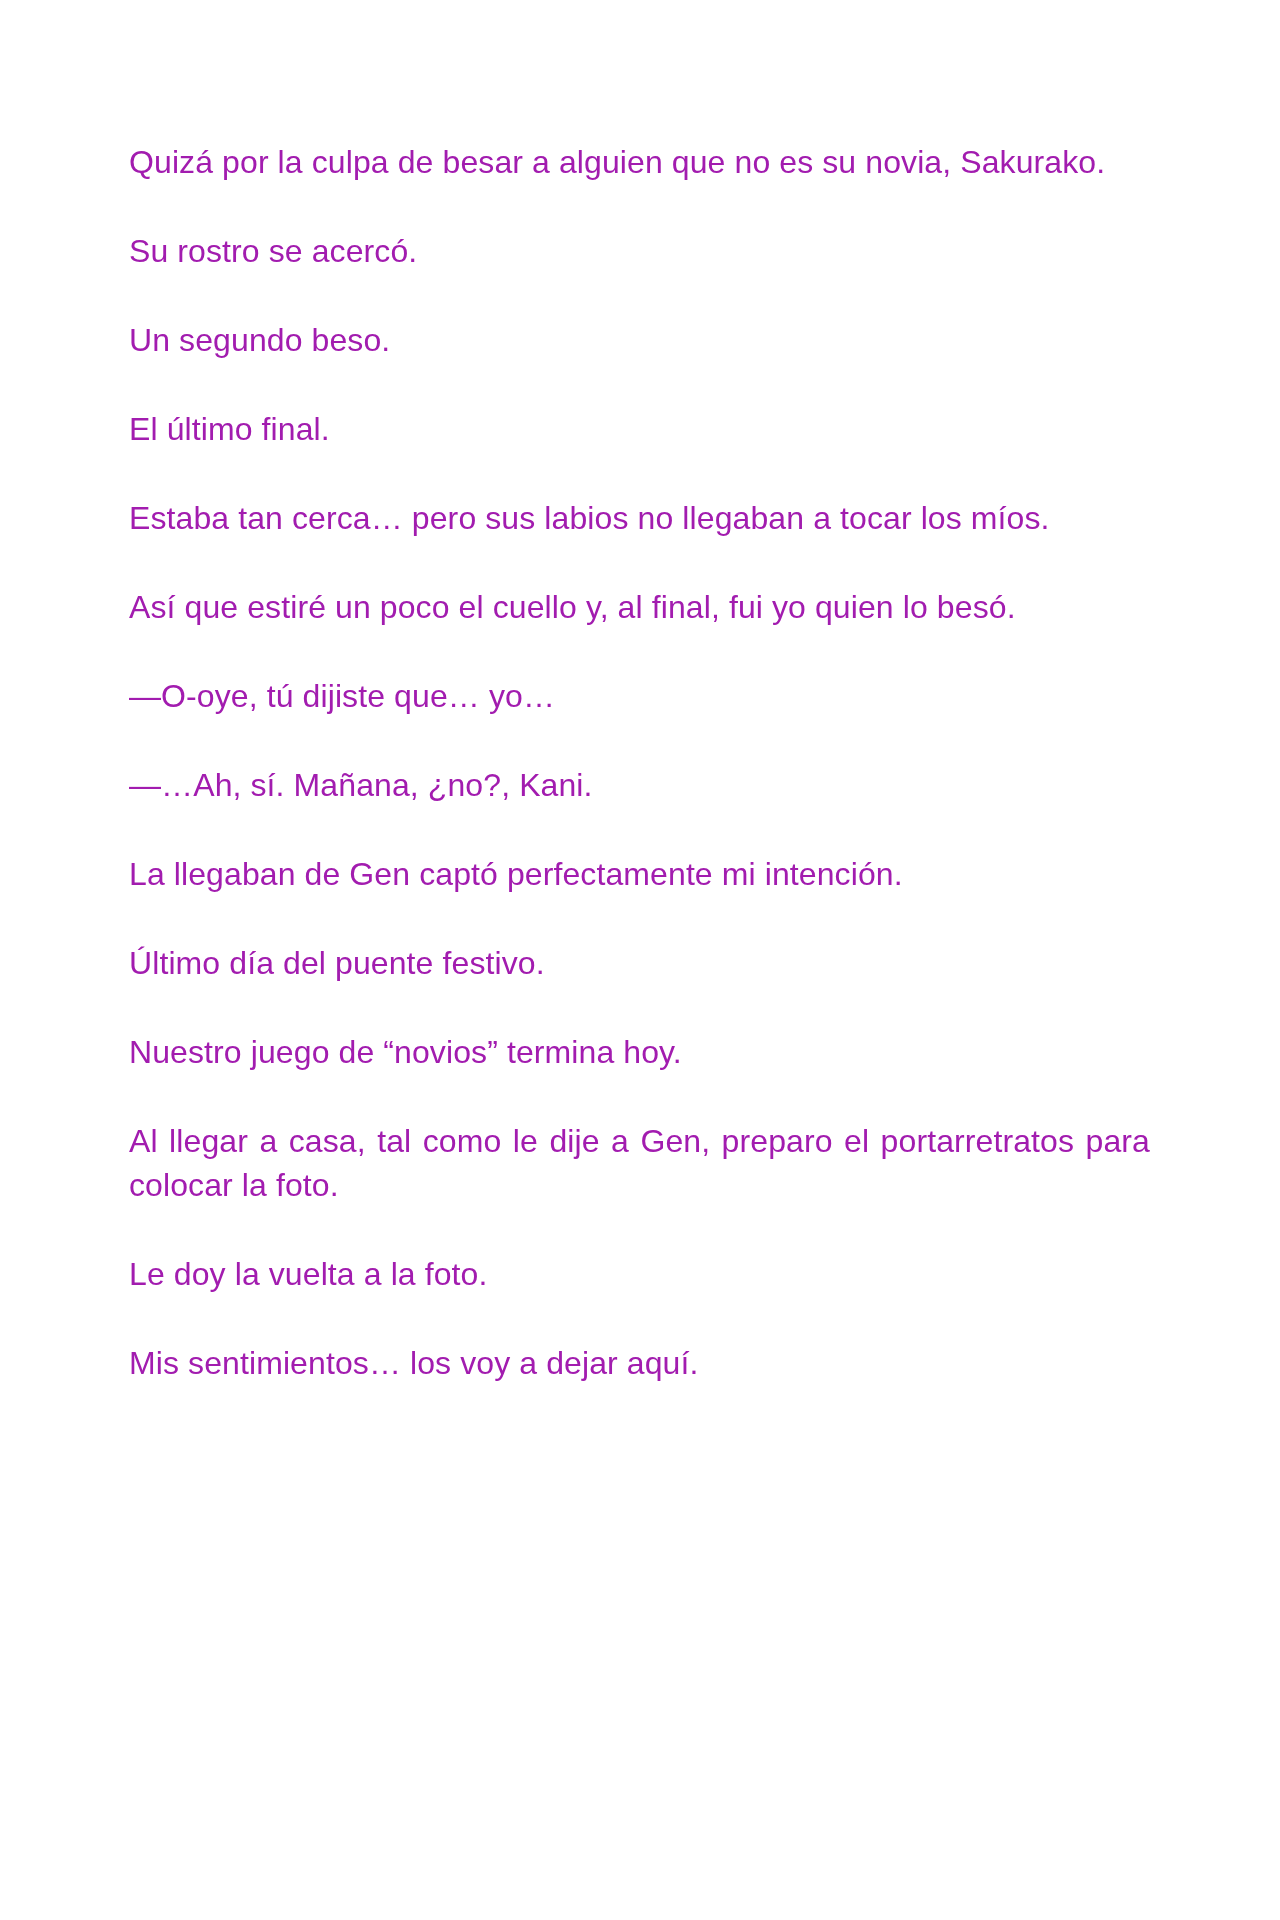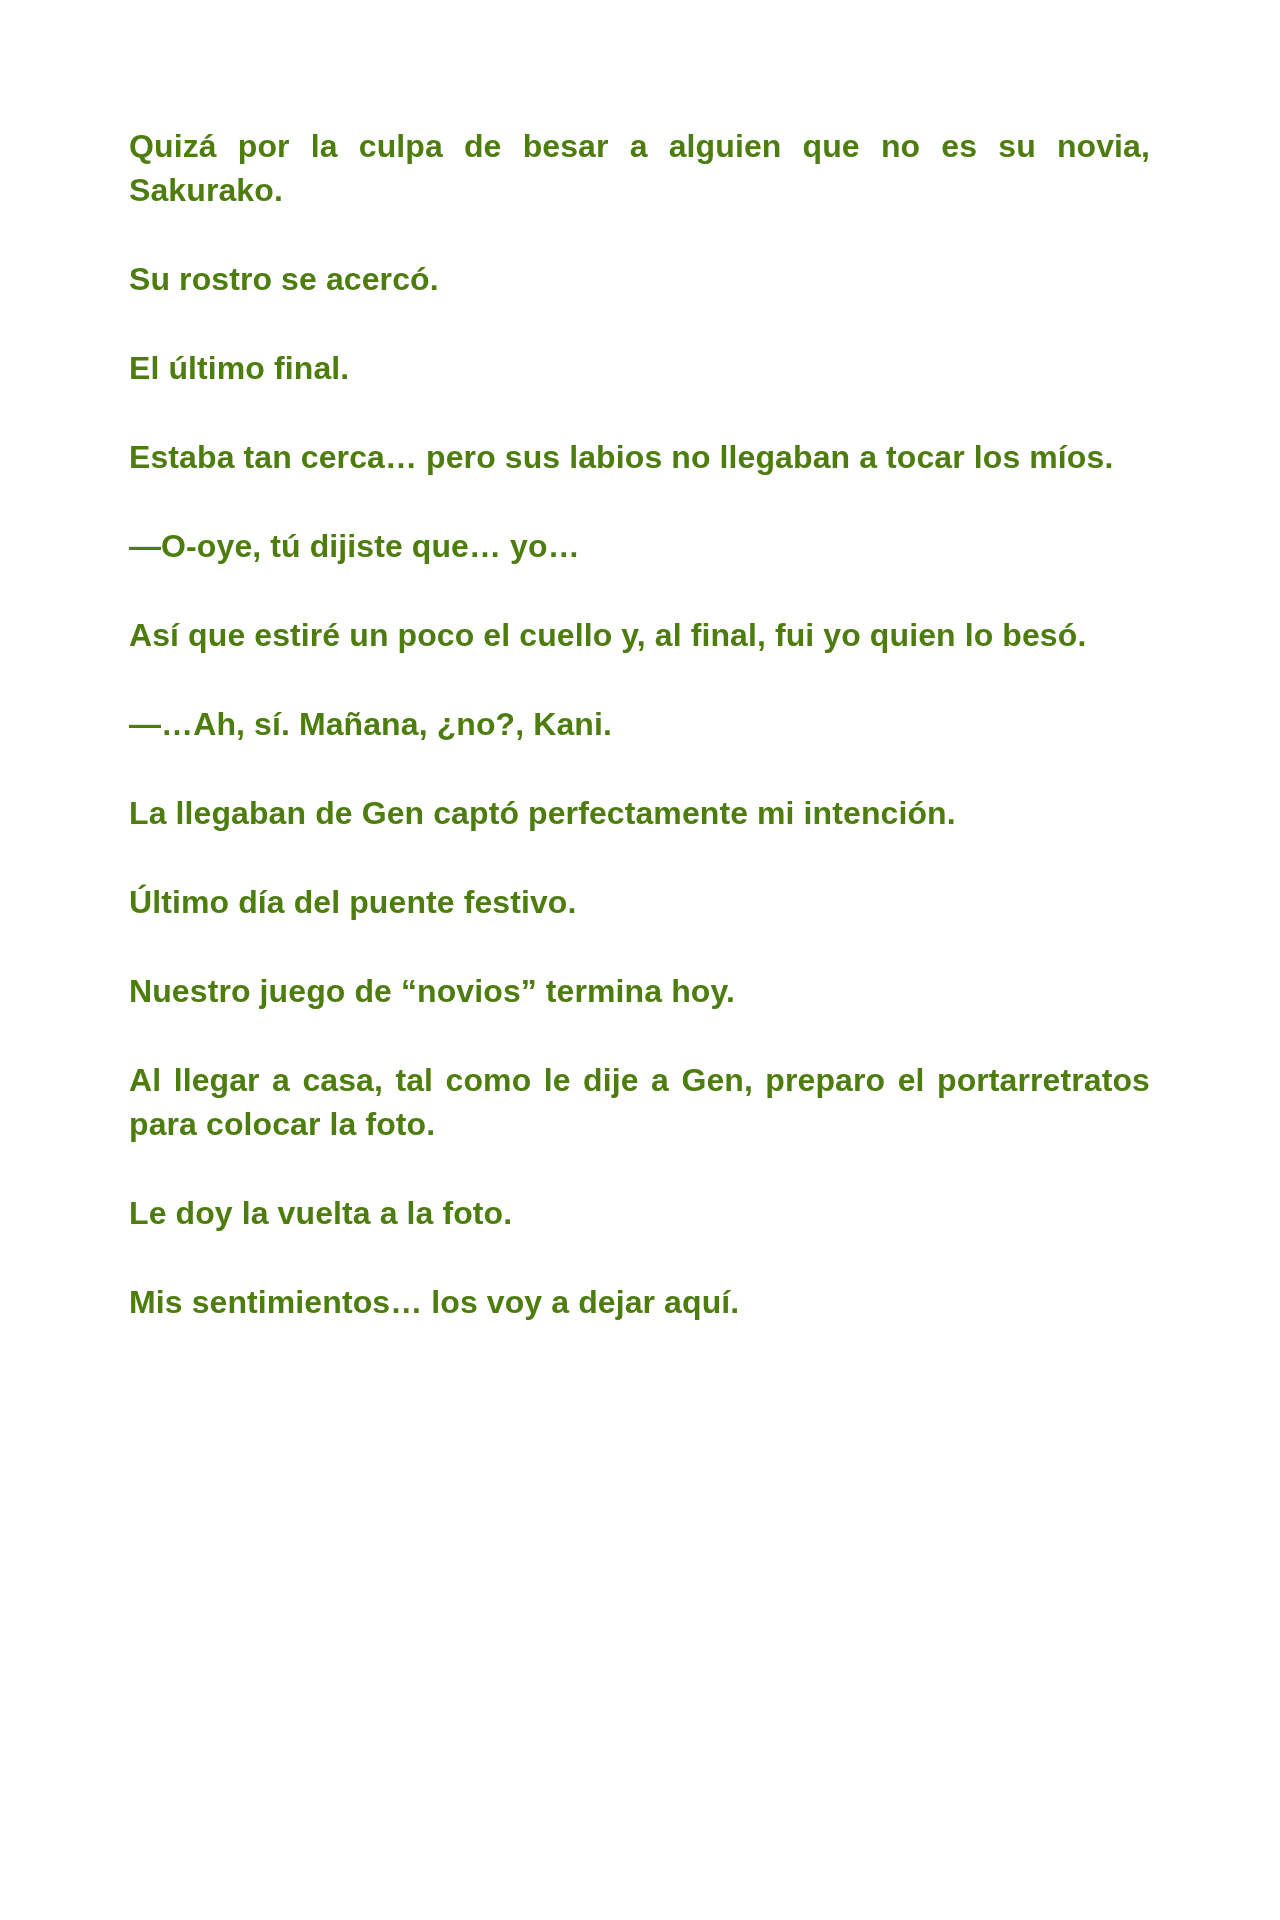--- a/index.html
+++ b/index.html
@@ -9,47 +9,47 @@
     }
     body {
       width: 1280px;
       height: 1920px;
       overflow: hidden;
       position: relative;
     }
     .page {
       position: absolute;
       left: 129px;
-      top: 124px;
+      top: 140px;
       width: 1021px;
-      color: #4d7c0f;
+      color: #a21caf;
       font-family: "Liberation Sans", sans-serif;
       font-size: 32px;
       line-height: 44px;
       letter-spacing: 0.1px;
-      font-weight: bold;
     }
     .page p {
       margin: 0 0 45px 0;
       text-align: justify;
     }
     .page p.last-line-left {
       text-align-last: left;
     }
   </style>
 </head>
 <body>
 
 <div class="page">
   <p>Quizá por la culpa de besar a alguien que no es su novia, Sakurako.</p>
   <p>Su rostro se acercó.</p>
+  <p>Un segundo beso.</p>
   <p>El último final.</p>
   <p>Estaba tan cerca… pero sus labios no llegaban a tocar los míos.</p>
+  <p>Así que estiré un poco el cuello y, al final, fui yo quien lo besó.</p>
   <p>—O-oye, tú dijiste que… yo…</p>
-  <p>Así que estiré un poco el cuello y, al final, fui yo quien lo besó.</p>
   <p>—…Ah, sí. Mañana, ¿no?, Kani.</p>
   <p>La llegaban de Gen captó perfectamente mi intención.</p>
   <p>Último día del puente festivo.</p>
   <p>Nuestro juego de “novios” termina hoy.</p>
   <p class="last-line-left">Al llegar a casa, tal como le dije a Gen, preparo el portarretratos para colocar la foto.</p>
   <p>Le doy la vuelta a la foto.</p>
   <p>Mis sentimientos… los voy a dejar aquí.</p>
 </div>
 
 </body></html>

